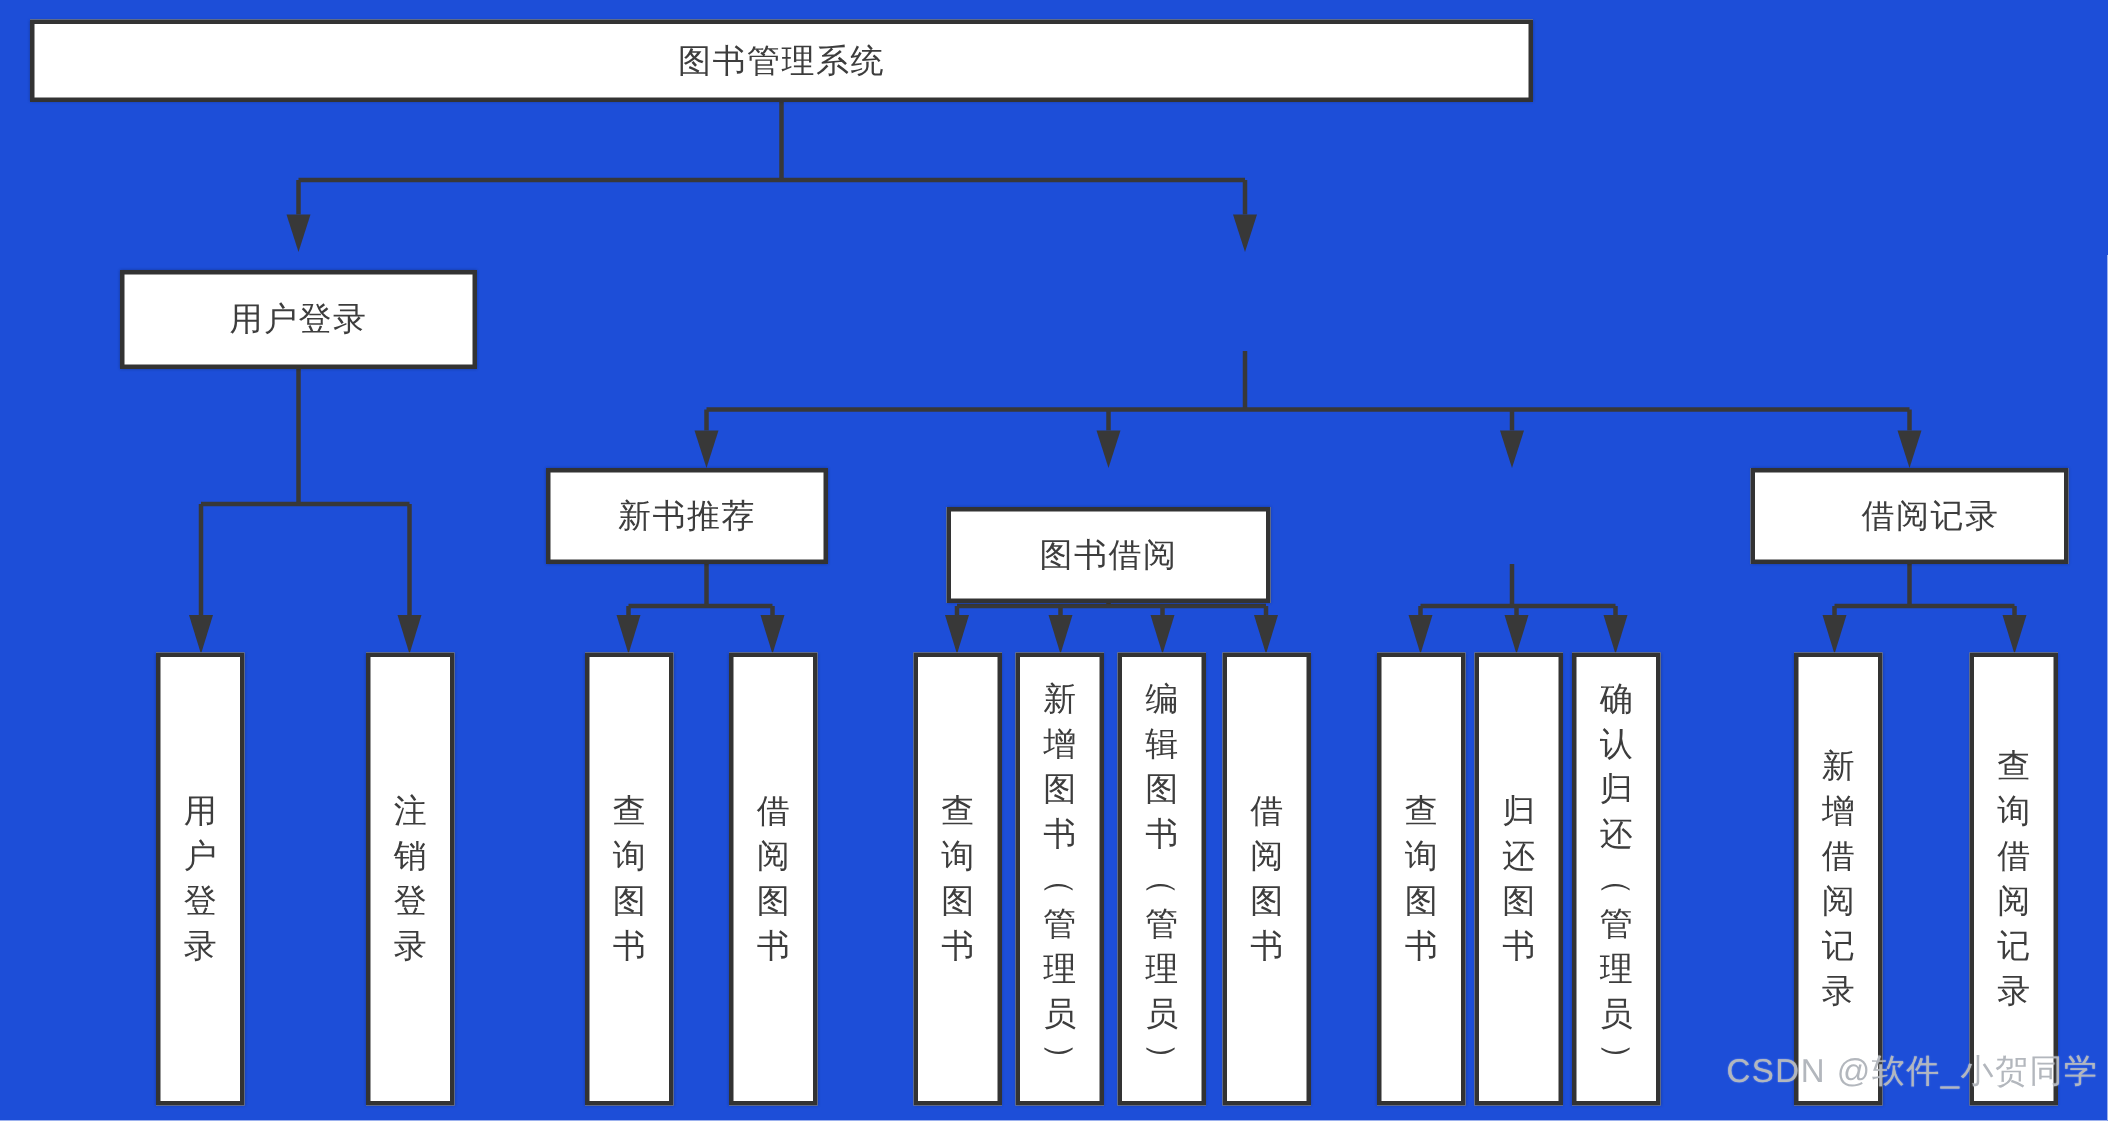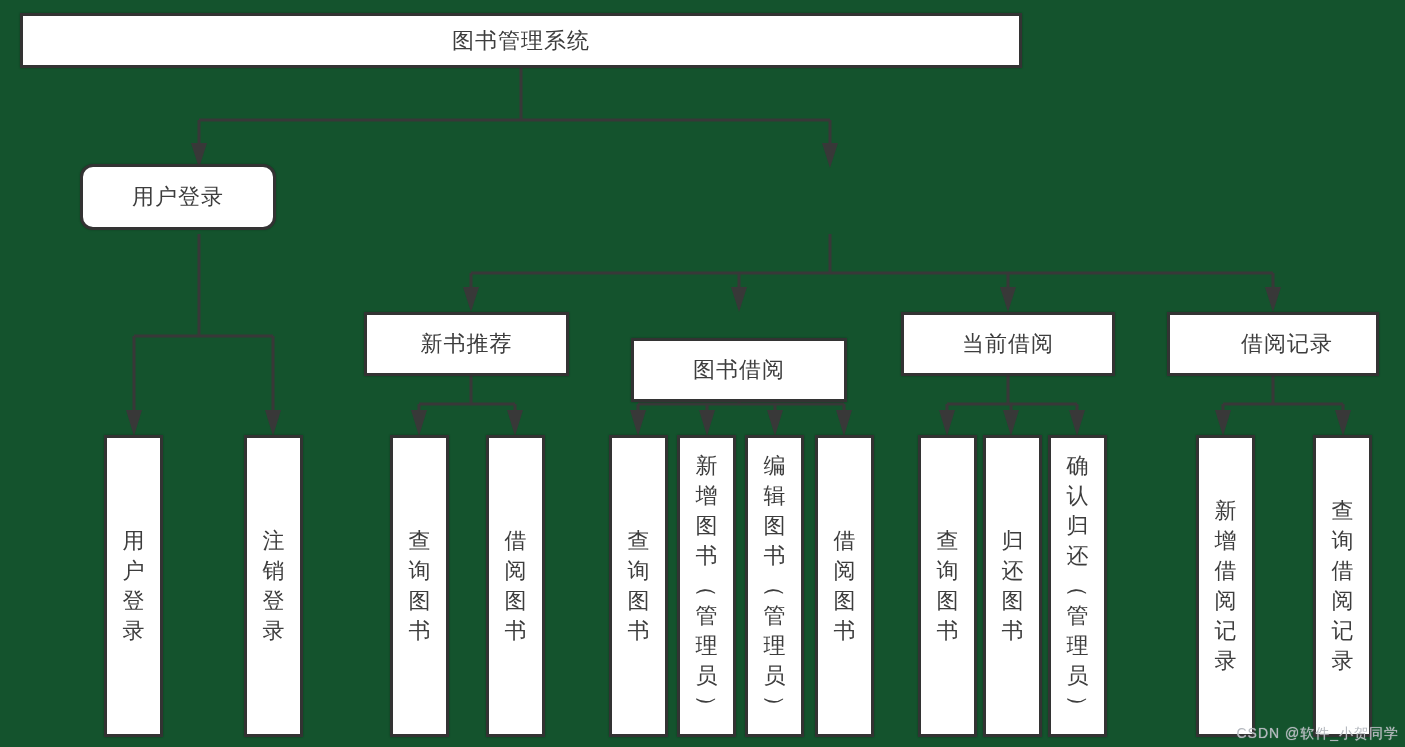--- a/index.html
+++ b/index.html
@@ -6,21 +6,21 @@
   html, body {
     margin: 0;
     padding: 0;
     background: #ffffff;
     font-family: "Liberation Sans", "DejaVu Sans", sans-serif;
   }
   #diagram {
     position: relative;
     width: 1405px;
     height: 747px;
-    background: #14532d;
+    background: #1d4ed8;
     overflow: hidden;
   }
   #connector-layer {
     position: absolute;
     left: 0; top: 0;
     width: 1405px;
     height: 747px;
     pointer-events: none;
   }
   .node {
@@ -32,23 +32,23 @@
     display: flex;
     align-items: center;
     justify-content: center;
     font-size: 22px;
     color: #3d3d3d;
     letter-spacing: 1px;
     white-space: nowrap;
   }
   
   #n-root        { left: 20px;   top: 13px;  width: 1002px; height: 55px; }
-  #n-user-login  { left: 80px;   top: 164px; width: 196px;  height: 66px; border-radius: 13px; }
+  #n-user-login  { left: 80px;   top: 180px; width: 238px;  height: 66px; }
   #n-book-mgmt   { left: 712px;  top: 168px; width: 236px;  height: 66px; }
-  #n-recommend   { left: 364px;  top: 312px; width: 205px;  height: 64px; }
+  #n-recommend   { left: 364px;  top: 312px; width: 188px;  height: 64px; }
   #n-borrowing   { left: 631px;  top: 312px; width: 216px;  height: 64px; margin-top: 26px; }
   #n-current     { left: 901px;  top: 312px; width: 214px;  height: 64px; }
   #n-records     { left: 1167px; top: 312px; width: 212px;  height: 64px; padding-left: 28px; }
   
   .leaf {
     top: 435px;
     width: 59px;
     height: 302px;
     flex-direction: column;
     letter-spacing: 0;
@@ -74,22 +74,22 @@
     line-height: 30px;
     text-align: center;
     font-size: 22px;
     color: #3d3d3d;
   }
   .vrot { transform: rotate(90deg); }
   
   #watermark {
     position: absolute;
     right: 6px;
-    bottom: 4px;
-    font-size: 14px;
+    bottom: 18px;
+    font-size: 22px;
     color: #b3b7bd;
     letter-spacing: 1px;
     z-index: 10;
     text-shadow: 0 0 1px rgba(255,255,255,0.6);
   }
   .stroke { stroke: #383838; stroke-width: 3; fill: none; }
   .arrow  { fill: #383838; stroke: none; }
 </style>
 </head>
 <body>
@@ -131,21 +131,20 @@
     <polygon class="arrow" points="1215,410 1231,410 1223,436"></polygon>
     <polygon class="arrow" points="1335,410 1351,410 1343,436"></polygon>
   </svg>
 
   <div class="node" id="n-root">图书管理系统</div>
 
   <div class="node" id="n-user-login">用户登录</div>
 
   <div class="node" id="n-recommend">新书推荐</div>
   <div class="node" id="n-borrowing">图书借阅</div>
-  <div class="node" id="n-current">当前借阅</div>
   <div class="node" id="n-records">借阅记录</div>
 
   <div class="node leaf" id="lf-user">
       <span class="vchar">用</span>
       <span class="vchar">户</span>
       <span class="vchar">登</span>
       <span class="vchar">录</span>
     </div>
   <div class="node leaf" id="lf-logout">
       <span class="vchar">注</span>

